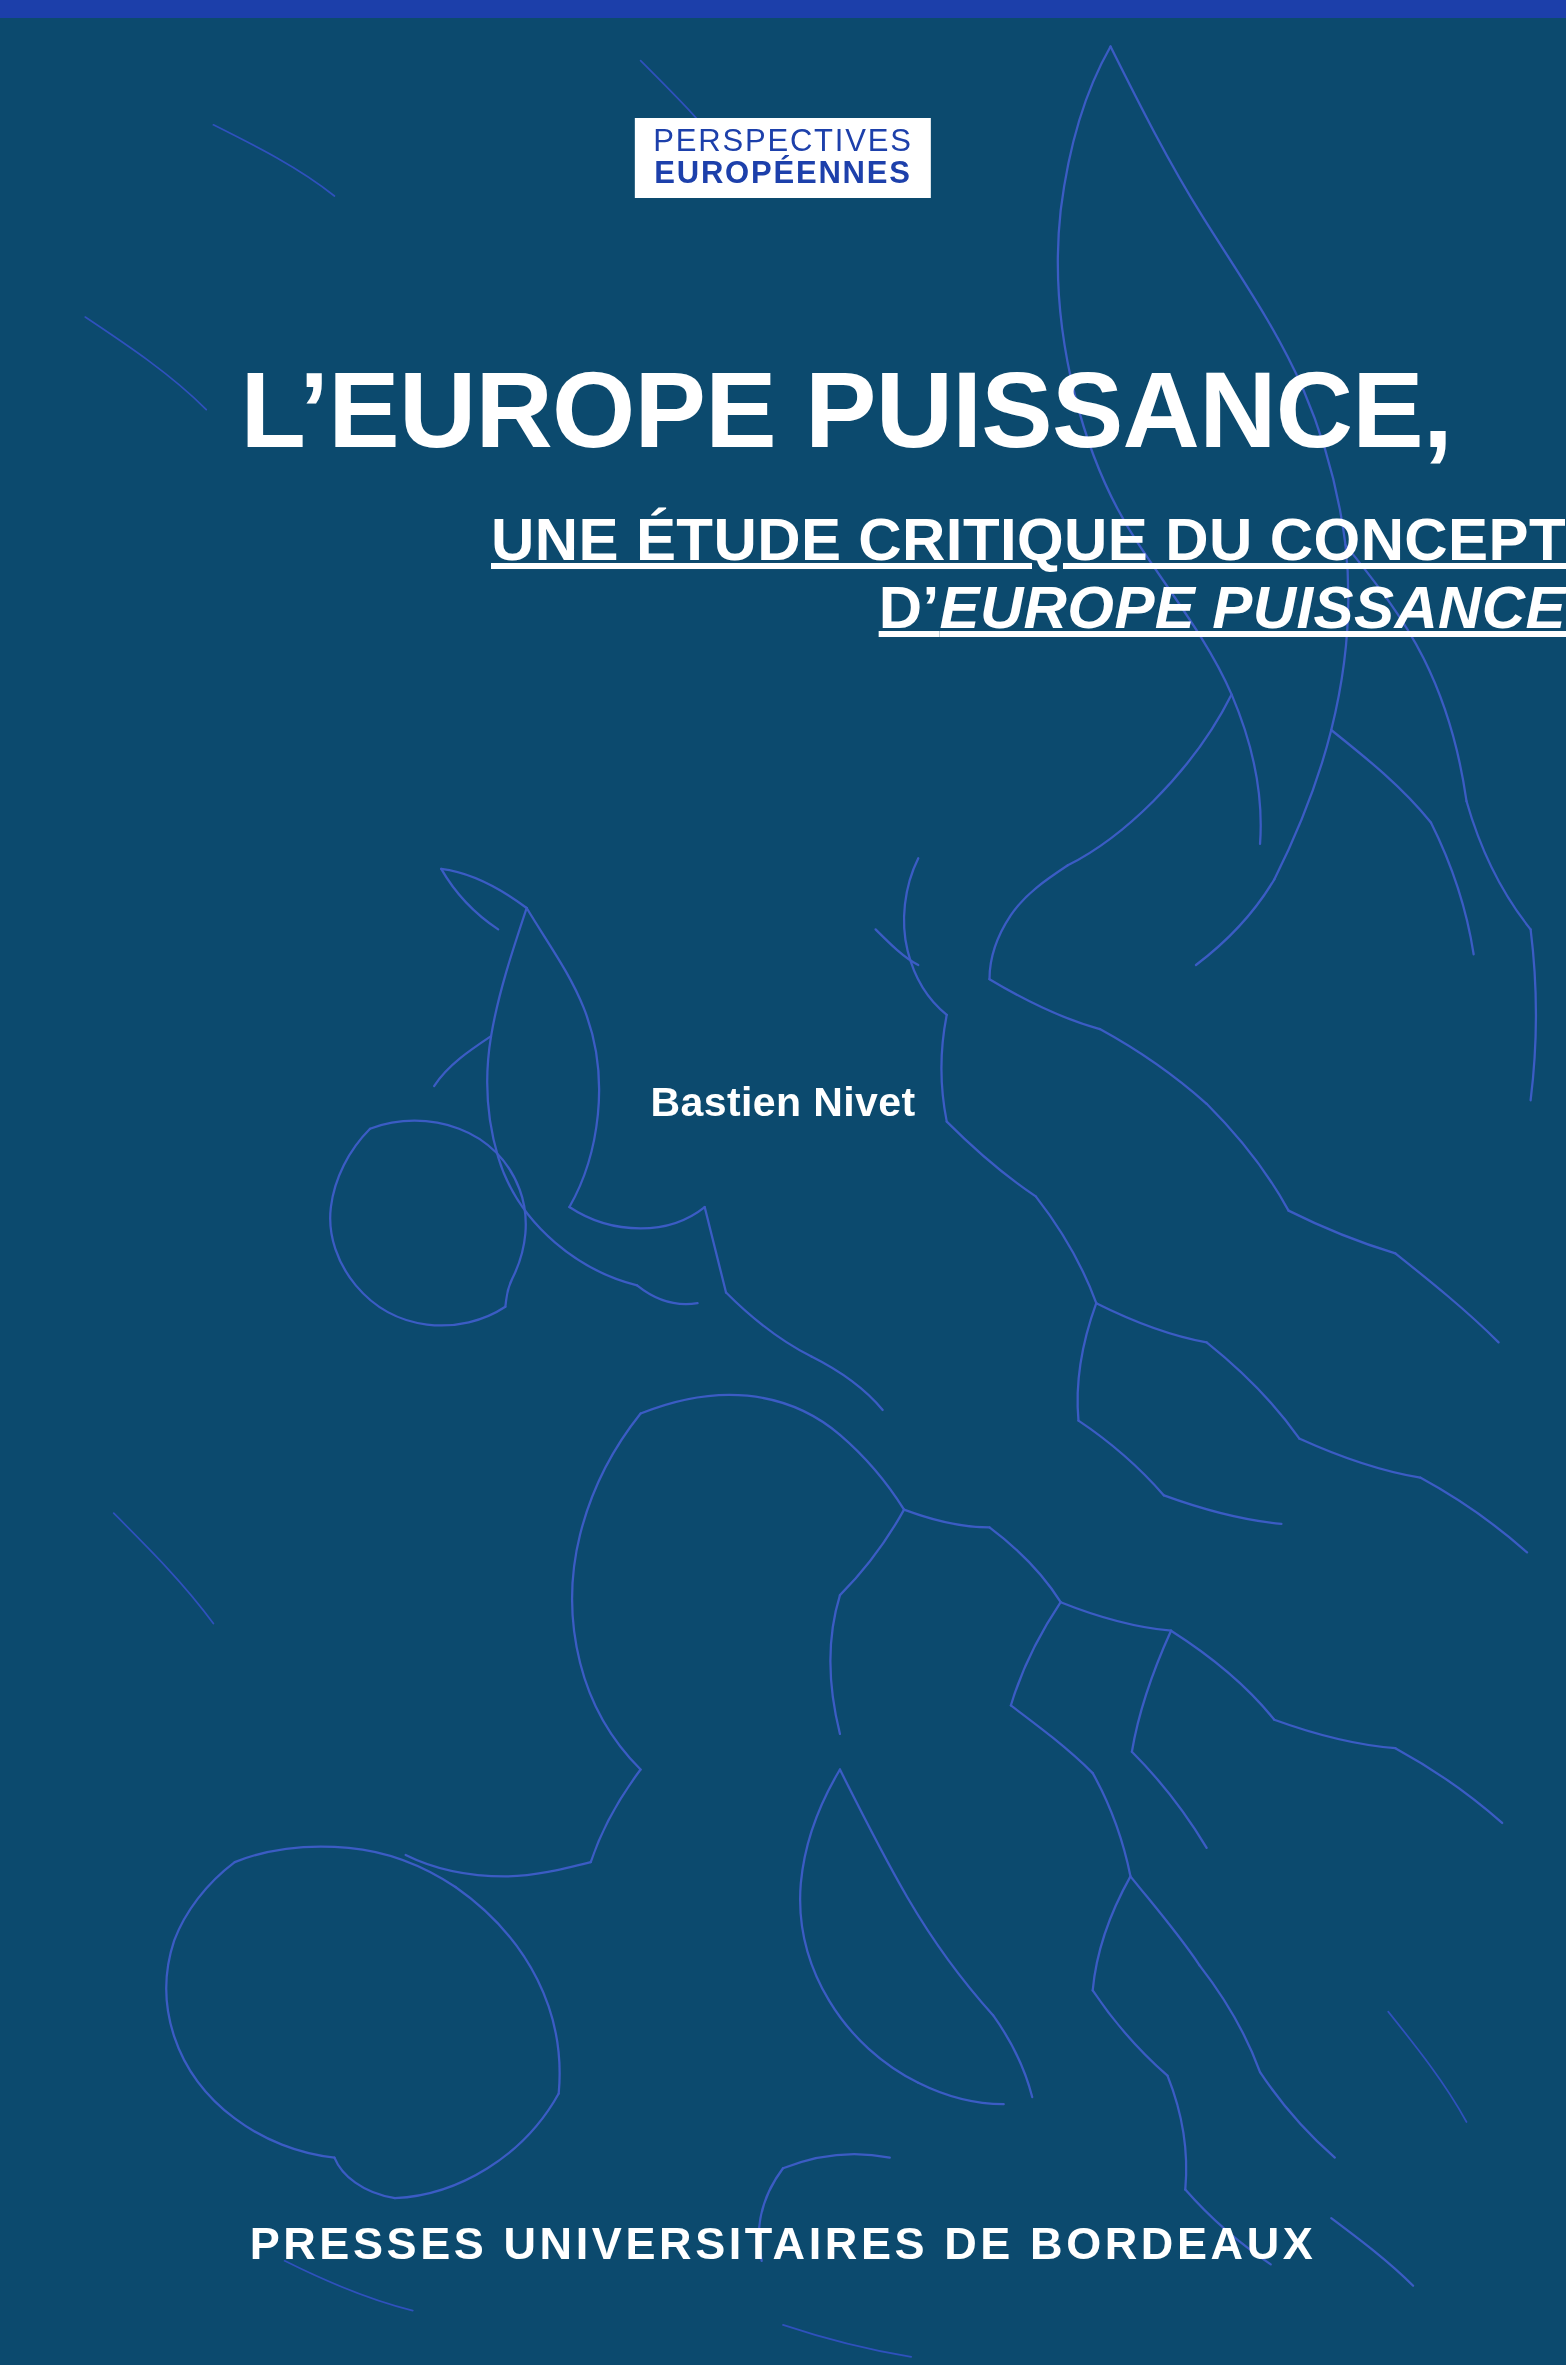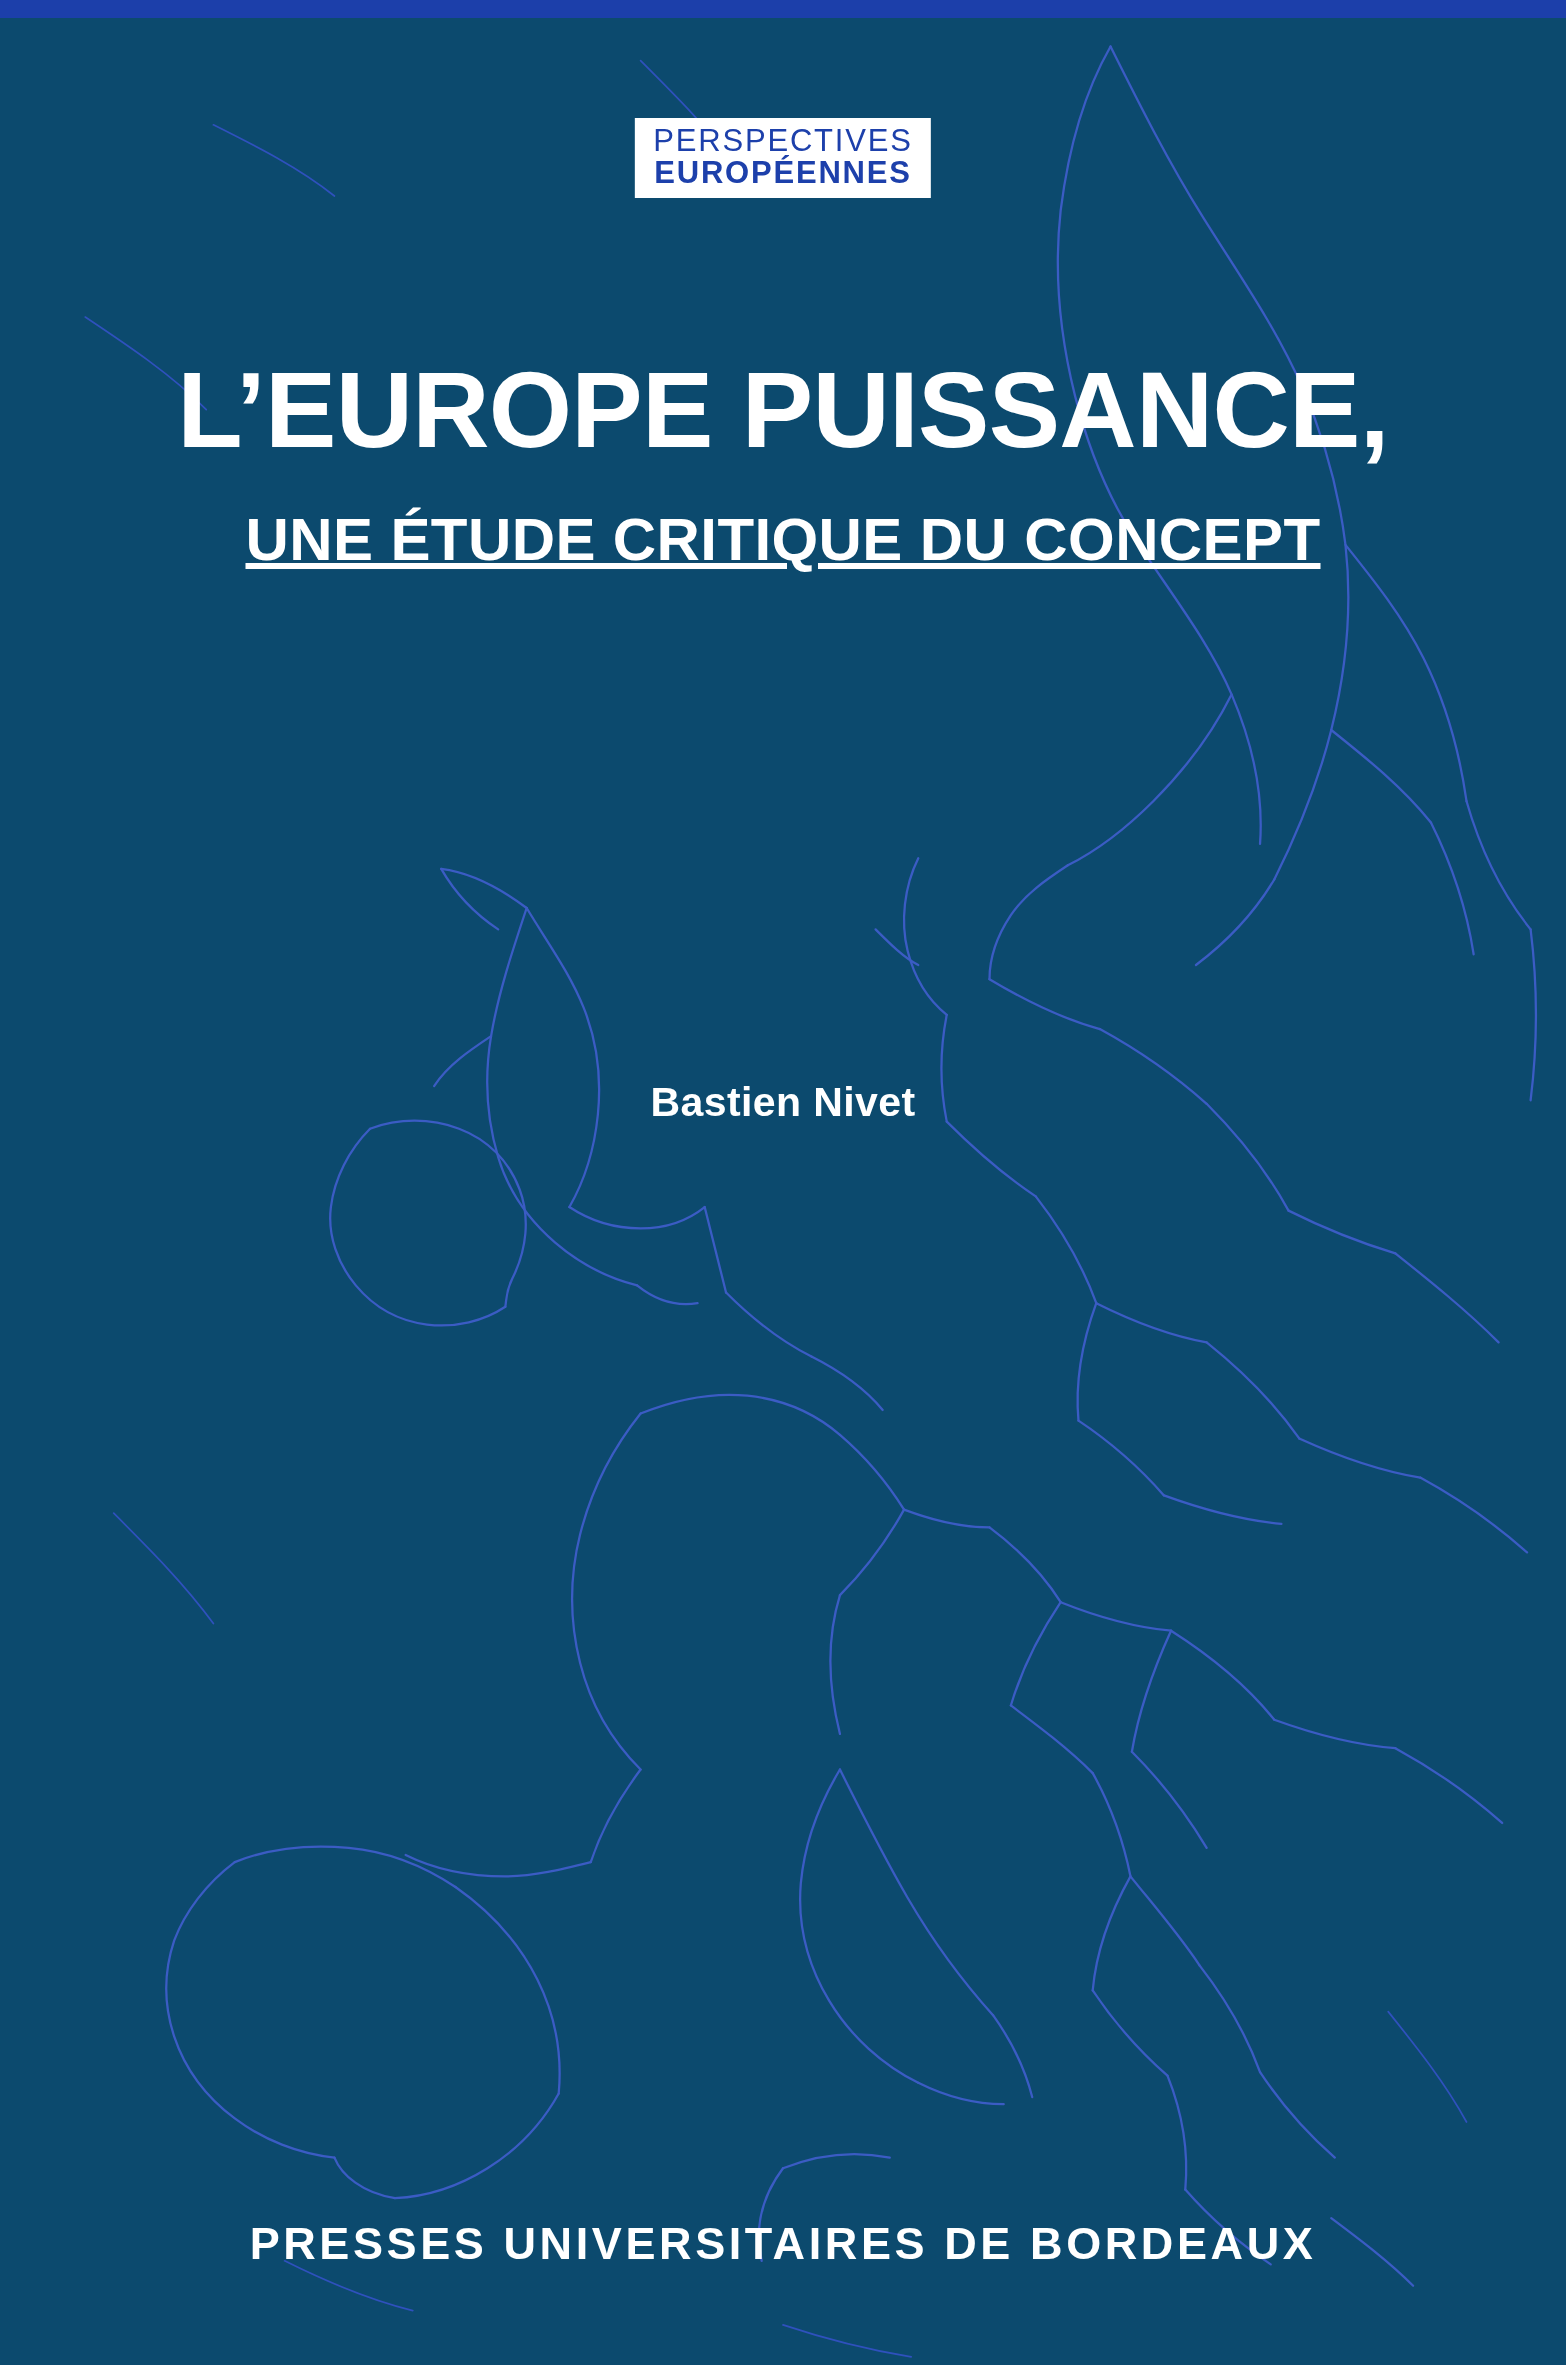--- a/index.html
+++ b/index.html
@@ -68,21 +68,21 @@
     letter-spacing: 1.8px;
     font-weight: 700;
   }
 
   
   .title-block {
     position: absolute;
     top: 335px;
     left: 0;
     right: 0;
-    text-align: center;
+    text-align: right;
     color: #ffffff;
   }
   .title {
     font-size: 107px;
     font-weight: bold;
     letter-spacing: -0.7px;
     line-height: 1.08;
     margin: 0 auto;
     max-width: 1338px;
     text-transform: uppercase;
@@ -243,20 +243,21 @@
     <span class="l1">PERSPECTIVES</span>
     <span class="l2">EUROPÉENNES</span>
   </div>
 
   <div class="title-block">
     <h1 class="title">
       <span class="line">L’EUROPE PUISSANCE,</span>
     </h1>
     <div class="subtitle">
       <span class="line">UNE ÉTUDE CRITIQUE DU CONCEPT</span>
+      <span class="line"><span>D’</span><span class="ital">EUROPE PUISSANCE</span></span>
     </div>
   </div>
 
   <div class="author">Bastien Nivet</div>
 
   <div class="publisher">Presses Universitaires de Bordeaux</div>
 
 </div>
 
 

